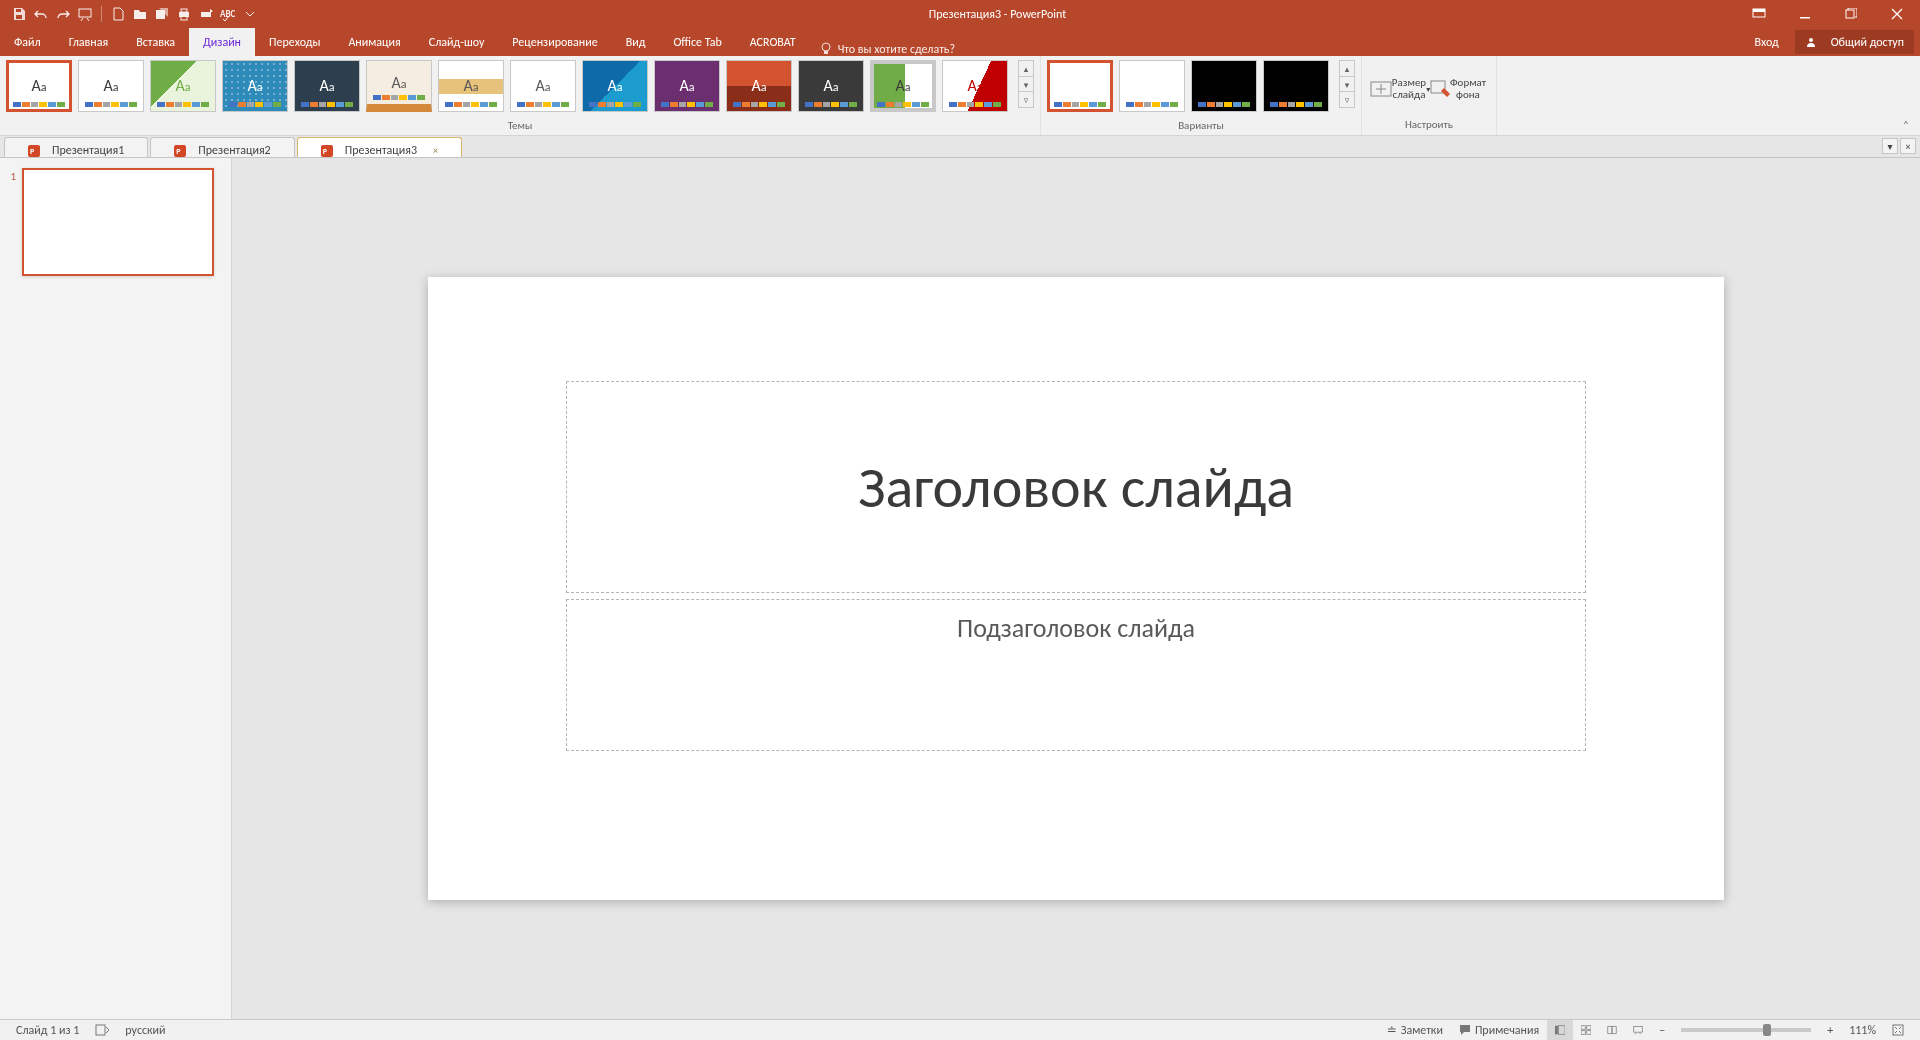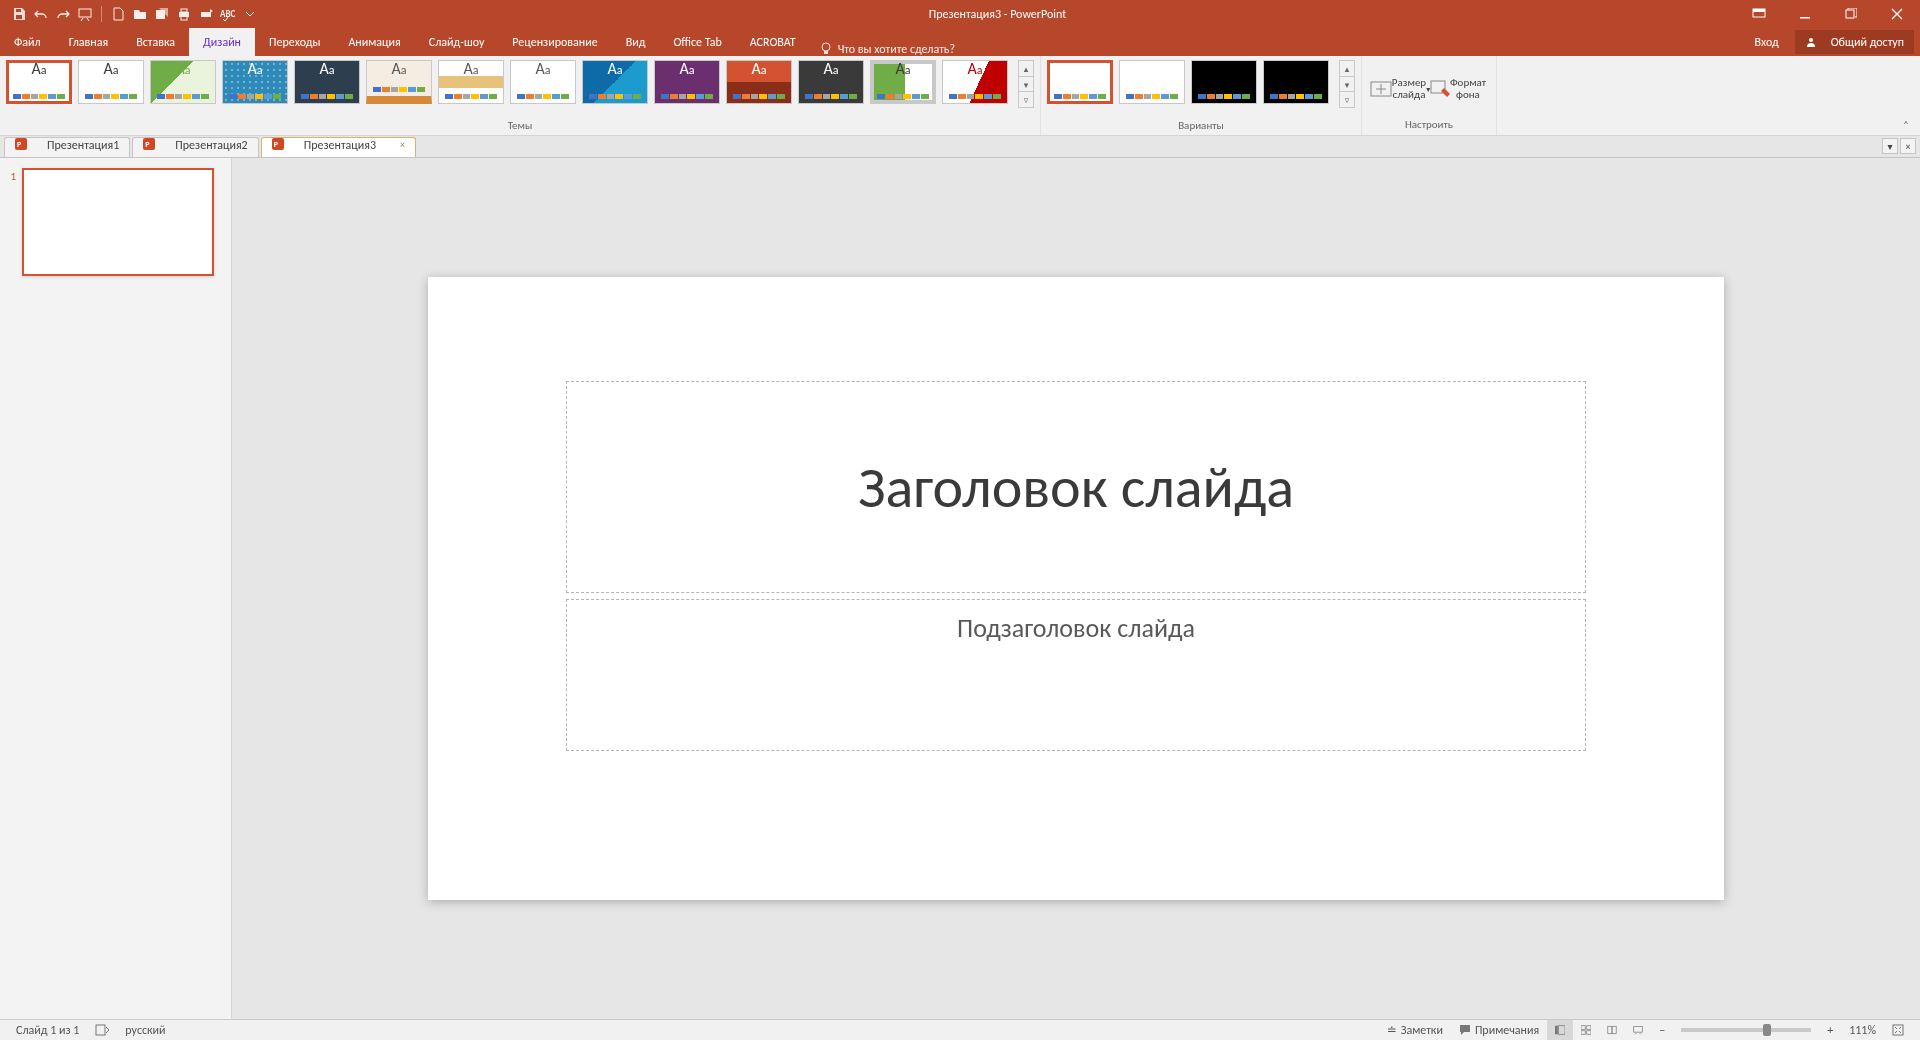--- a/index.html
+++ b/index.html
@@ -21,42 +21,42 @@
 .ribtabs .spacer{flex:1}
 .ribtabs .right{display:flex;align-items:center;gap:6px;padding-right:6px;font-size:12px}
 .tellme{display:flex;align-items:center;gap:6px;opacity:.9;padding:0 10px}
 .share-btn{background:#9d3b22;height:24px;padding:0 10px;display:flex;align-items:center;gap:14px;cursor:pointer}
 
 
 .ribbody{height:80px;background:#f1f1f1;border-bottom:1px solid #d4d4d4;display:flex;position:relative}
 .ribgroup{display:flex;flex-direction:column;height:100%;border-right:1px solid #e1e1e1;padding:4px 6px 0 6px}
 .ribgroup .glabel{font-size:11px;color:#666;text-align:center;line-height:14px;padding-bottom:2px}
 .gallery{display:flex;gap:6px;flex:1;align-items:flex-start}
-.thm{width:66px;height:44px;border:1px solid #c8c8c8;background:#fff;position:relative;cursor:pointer;display:flex;flex-direction:column;align-items:center;overflow:hidden}
+.thm{width:66px;height:52px;border:1px solid #c8c8c8;background:#fff;position:relative;cursor:pointer;display:flex;flex-direction:column;align-items:center;justify-content:center;overflow:hidden}
 .thm.sel{box-shadow:inset 0 0 0 2px #d35230;border-color:#d35230}
 .thm .aa{font-size:16px;line-height:1;font-family:"Calibri Light",Calibri,sans-serif}
 .thm .aa .lo{font-size:12px}
 .thm .strip{position:absolute;bottom:4px;left:6px;right:6px;height:5px;display:flex;gap:1px}
 .thm .strip span{flex:1}
 .scroll-arrows{width:16px;display:flex;flex-direction:column;border:1px solid #c8c8c8;height:48px;margin-left:4px}
 .scroll-arrows .sa{flex:1;display:flex;align-items:center;justify-content:center;font-size:9px;color:#666;cursor:pointer;border-bottom:1px solid #c8c8c8}
 .scroll-arrows .sa:last-child{border-bottom:none}
 
 .ribgroup.variants .thm{width:66px}
 
 .ribgroup.customize{padding:4px 10px 0 10px}
 .vbtn{display:flex;flex-direction:row;align-items:center;justify-content:center;width:56px;height:58px;font-size:11px;color:#444;text-align:center;line-height:12px;cursor:pointer}
 .vbtn .vic{font-size:18px;height:22px;display:flex;align-items:center;justify-content:center;color:#888}
 .customize-row{display:flex;gap:2px}
 
 .collapse-rib{position:absolute;right:6px;bottom:4px;width:16px;height:14px;display:flex;align-items:center;justify-content:center;font-size:11px;color:#666;cursor:pointer}
 
 
 .doctabs{height:22px;background:#e6e6e6;display:flex;align-items:flex-end;border-bottom:1px solid #c5c5c5;padding-left:4px;gap:2px;position:relative}
-.dtab{height:20px;border:1px solid #c5c5c5;border-bottom:none;background:#f3f3f3;display:flex;align-items:flex-start;gap:20px;padding:0 10px;font-size:12px;color:#444;cursor:pointer;border-radius:3px 3px 0 0}
+.dtab{height:20px;border:1px solid #c5c5c5;border-bottom:none;background:#f3f3f3;display:flex;align-items:flex-end;gap:12px;padding:0 23px;font-size:12px;color:#444;cursor:pointer;border-radius:3px 3px 0 0}
 .dtab.active{background:#ffffff;border-color:#d9b46a;font-weight:400}
 .dtab .p-ic{width:12px;height:12px;background:#d24726;border-radius:2px;position:relative}
 .dtab .p-ic::after{content:"P";color:#fff;font-size:8px;position:absolute;top:0;left:2px;line-height:12px;font-weight:700}
 .dtab .cl{font-size:10px;color:#998855;cursor:pointer;margin-left:4px}
 .doctabs .rightctl{position:absolute;right:4px;top:2px;display:flex;gap:2px}
 .doctabs .rc{width:16px;height:16px;border:1px solid #c5c5c5;background:#f3f3f3;display:flex;align-items:center;justify-content:center;font-size:10px;color:#444;cursor:pointer}
 
 
 .workarea{position:absolute;top:158px;bottom:21px;left:0;right:0;display:flex}
 .thumbs{width:232px;background:#f3f3f3;border-right:1px solid #d5d5d5;padding:10px 10px 0 6px}

